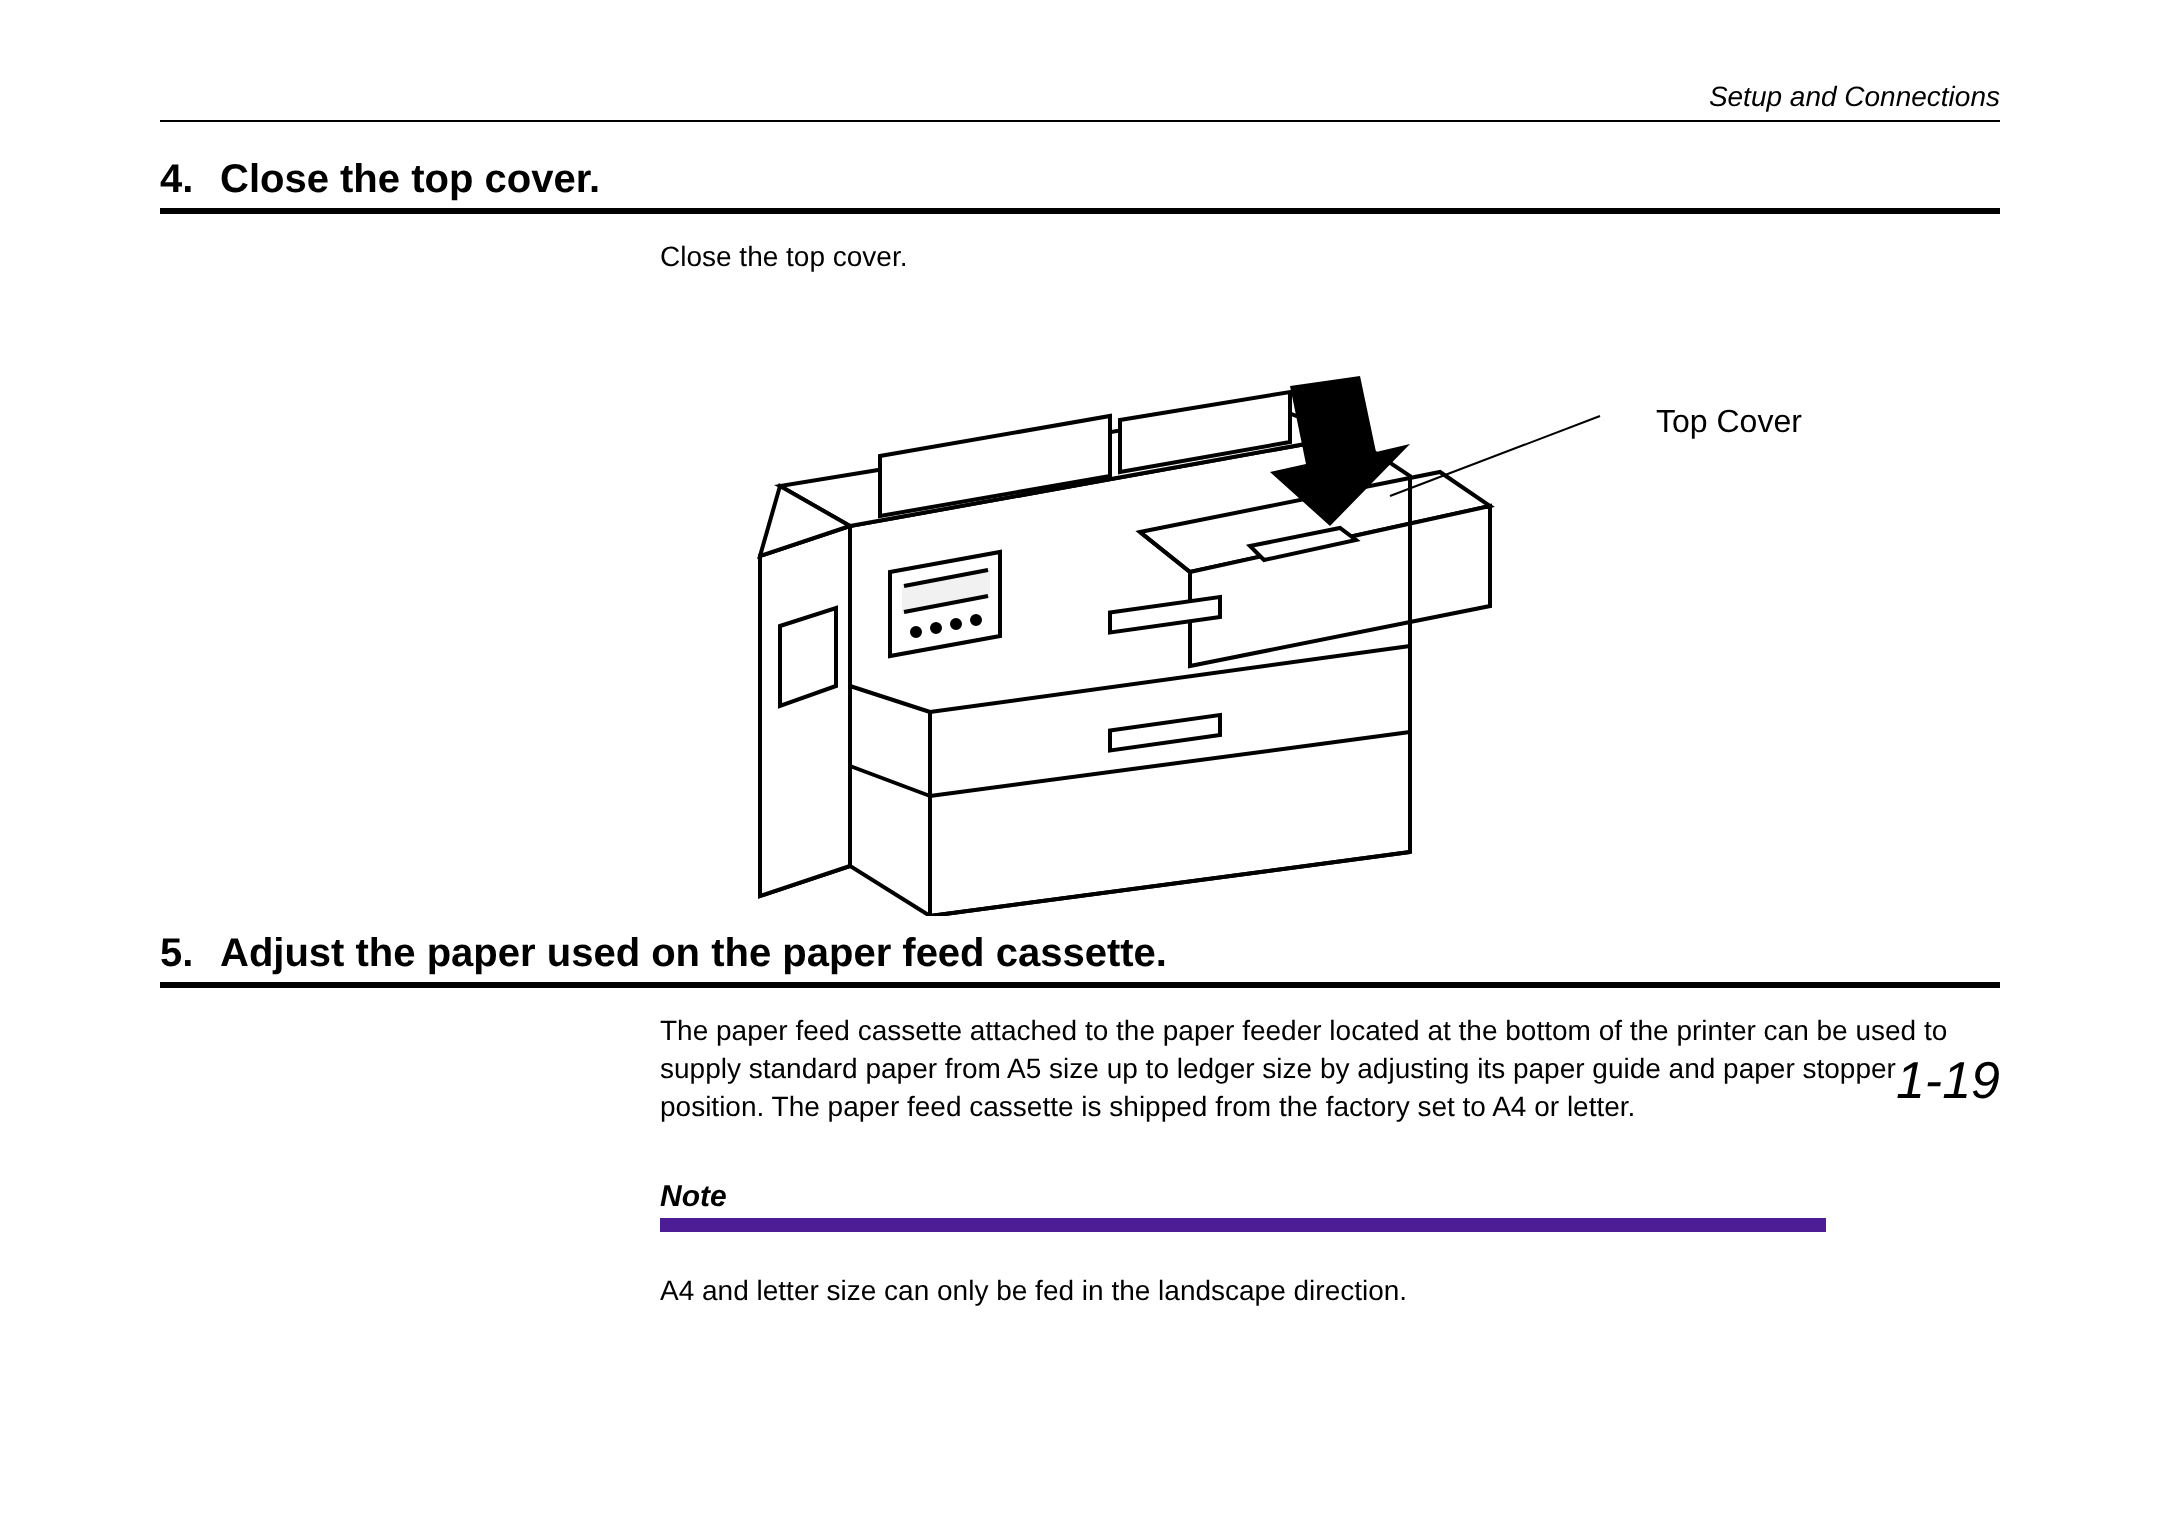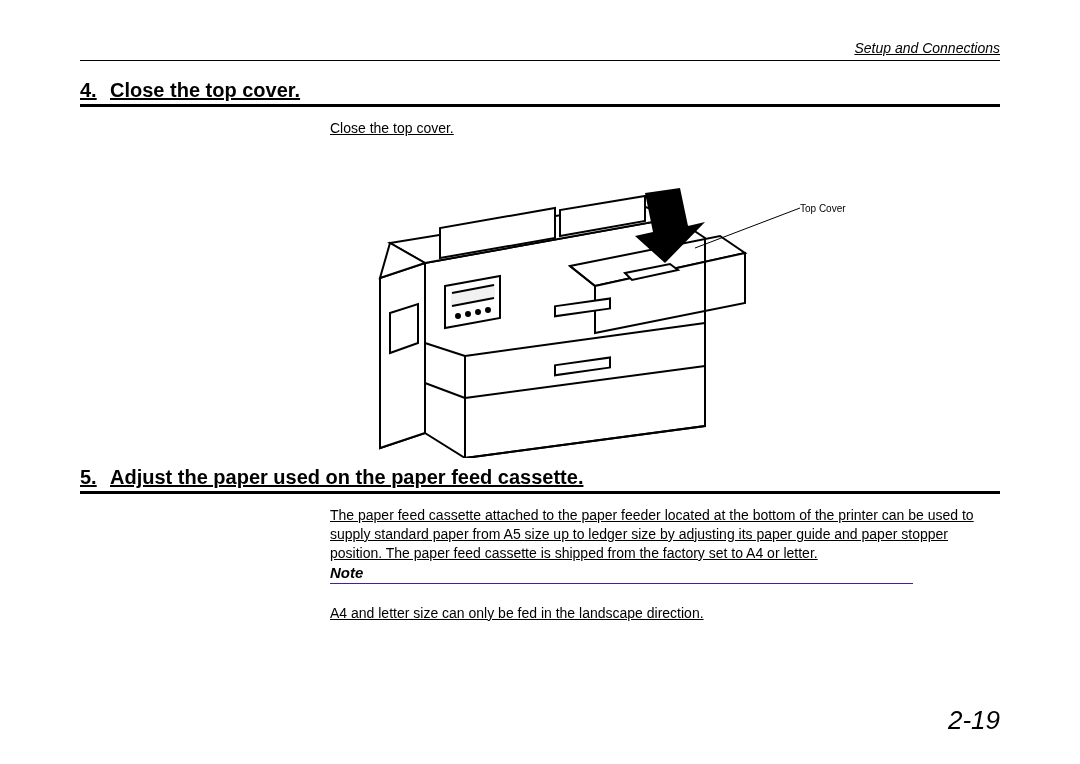--- a/index.html
+++ b/index.html
@@ -7,24 +7,23 @@
     padding: 0;
     width: 1080px;
     height: 764px;
     background: #fff;
     font-family: Arial, Helvetica, sans-serif;
     color: #000;
   }
   .page {
     position: relative;
     width: 1080px;
-    height: 764px;
+    height: 584px;
     box-sizing: border-box;
     padding: 40px 80px 30px 80px;
-    text-decoration: underline;
   }
   .header-right {
     text-align: right;
     font-style: italic;
     font-size: 14px;
     margin-bottom: 4px;
   }
   .header-rule {
     border: none;
     border-top: 1px solid #000;
@@ -52,29 +51,29 @@
     line-height: 1.35;
   }
   .figure-area {
     position: relative;
     height: 310px;
     margin-top: 10px;
   }
   .figure-label {
     position: absolute;
     top: 55px;
-    left: 720px;
-    font-size: 10px;
+    left: 748px;
+    font-size: 16px;
   }
   .note-heading {
     font-weight: bold;
     font-style: italic;
     font-size: 15px;
-    margin-top: 0;
-    border-bottom: 1px solid #4c1d95;
+    margin-top: 26px;
+    border-bottom: 7px solid #4c1d95;
     display: inline-block;
     padding-right: 550px;
   }
   .page-number {
     position: absolute;
     bottom: 28px;
     right: 80px;
     font-style: italic;
     font-size: 26px;
   }
@@ -158,14 +157,14 @@
   </div>
   <hr class="section-rule">
 
   <div class="body-indent">The paper feed cassette attached to the paper feeder located at the bottom of the printer can be used   to supply standard paper from A5 size up to ledger size by adjusting its paper guide and paper stopper position.  The paper feed cassette is shipped from the factory set to A4 or letter.</div>
 
   <div class="body-indent">
     <div class="note-heading">Note</div>
     <div style="margin-top:20px;">A4 and letter size can only be fed in the landscape direction.</div>
   </div>
 
-  <div class="page-number">2-19</div>
+  <div class="page-number">1-19</div>
 </div>
 
 </body></html>

